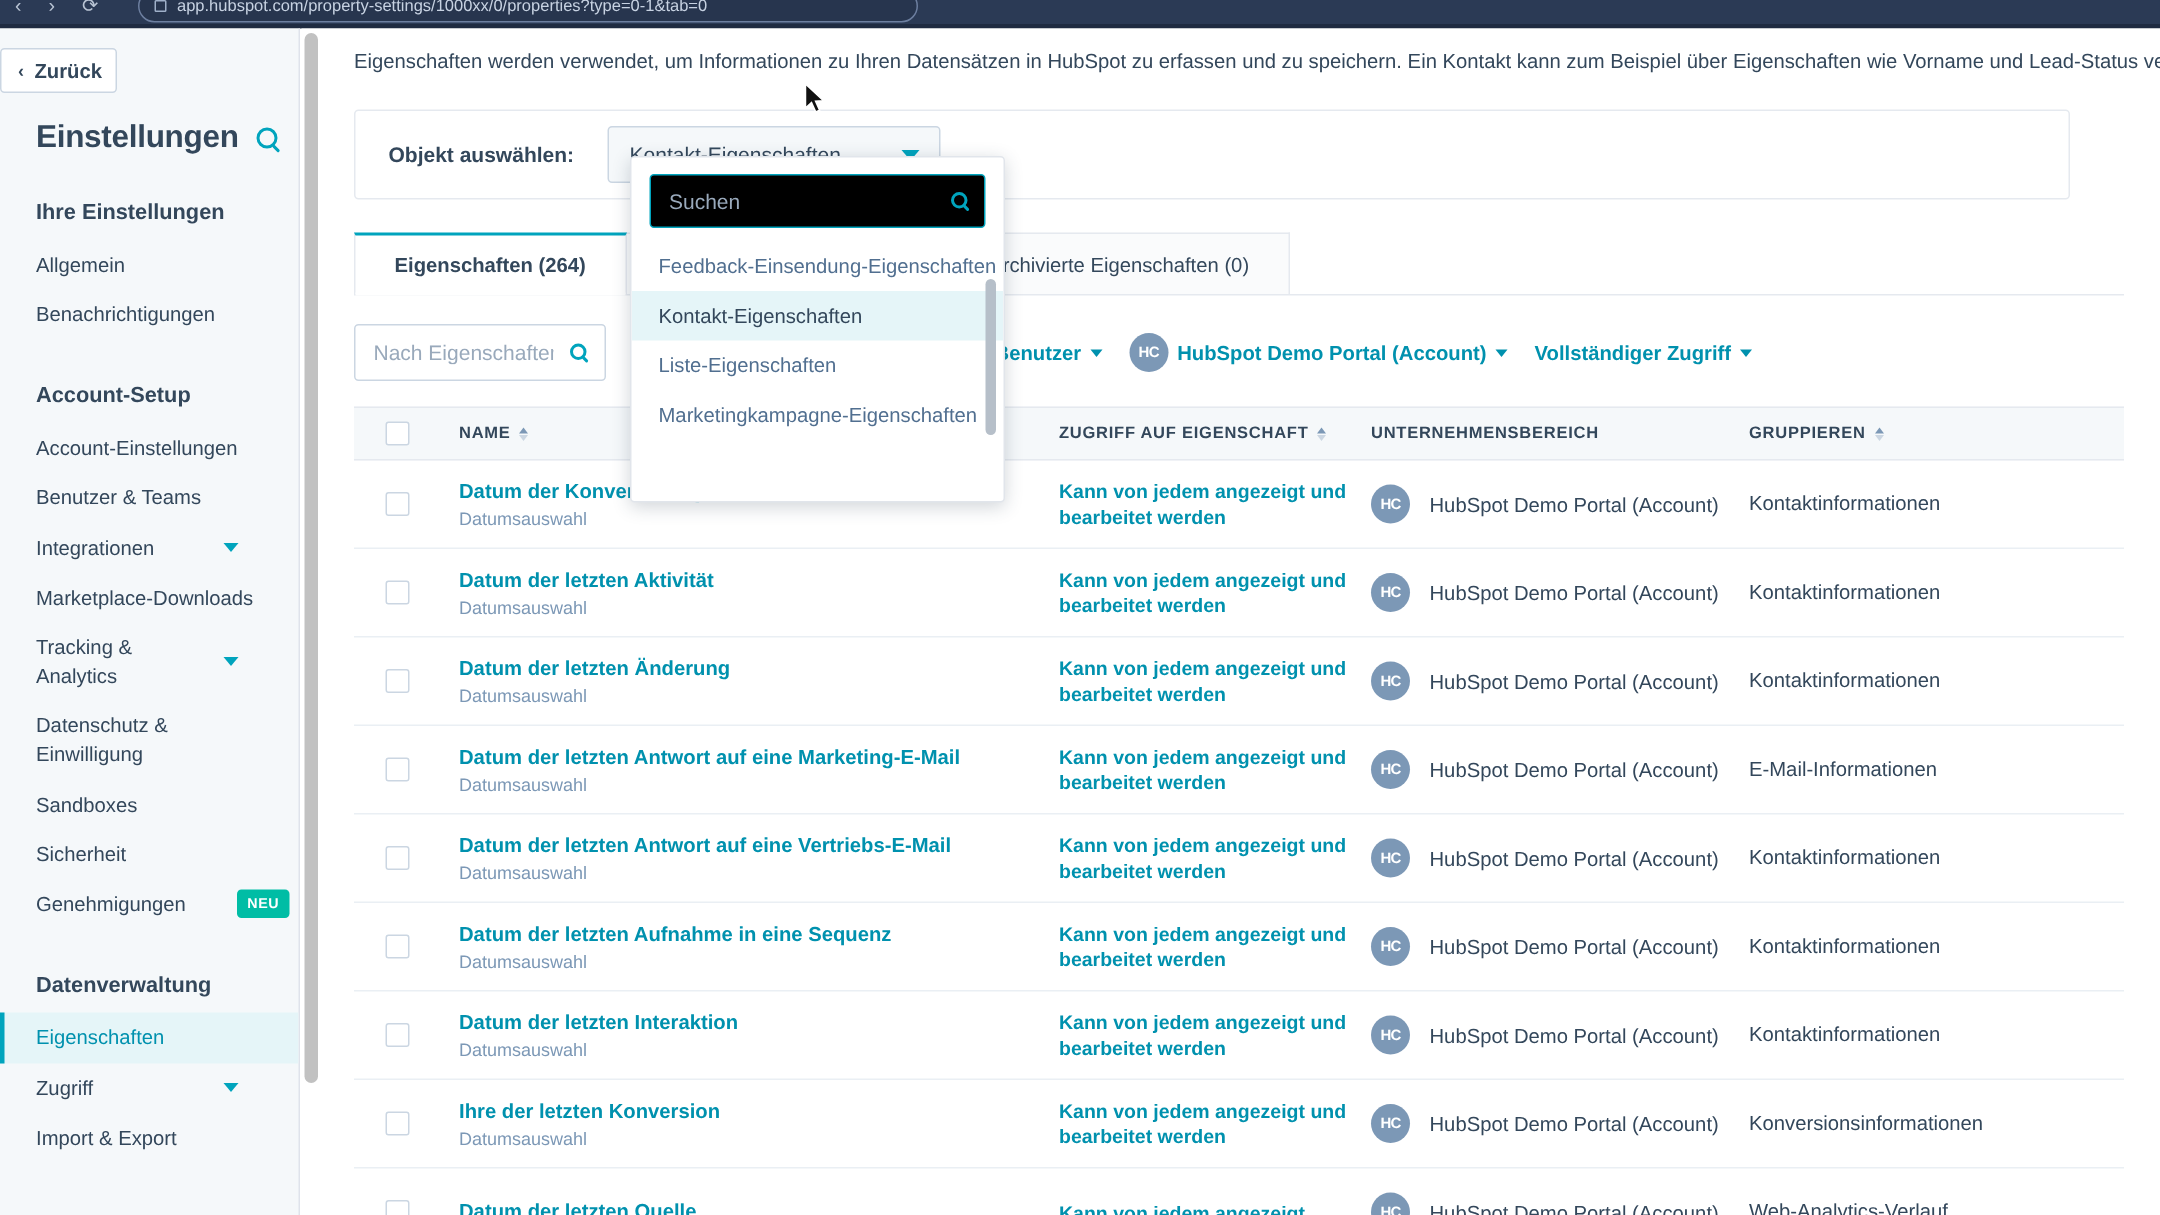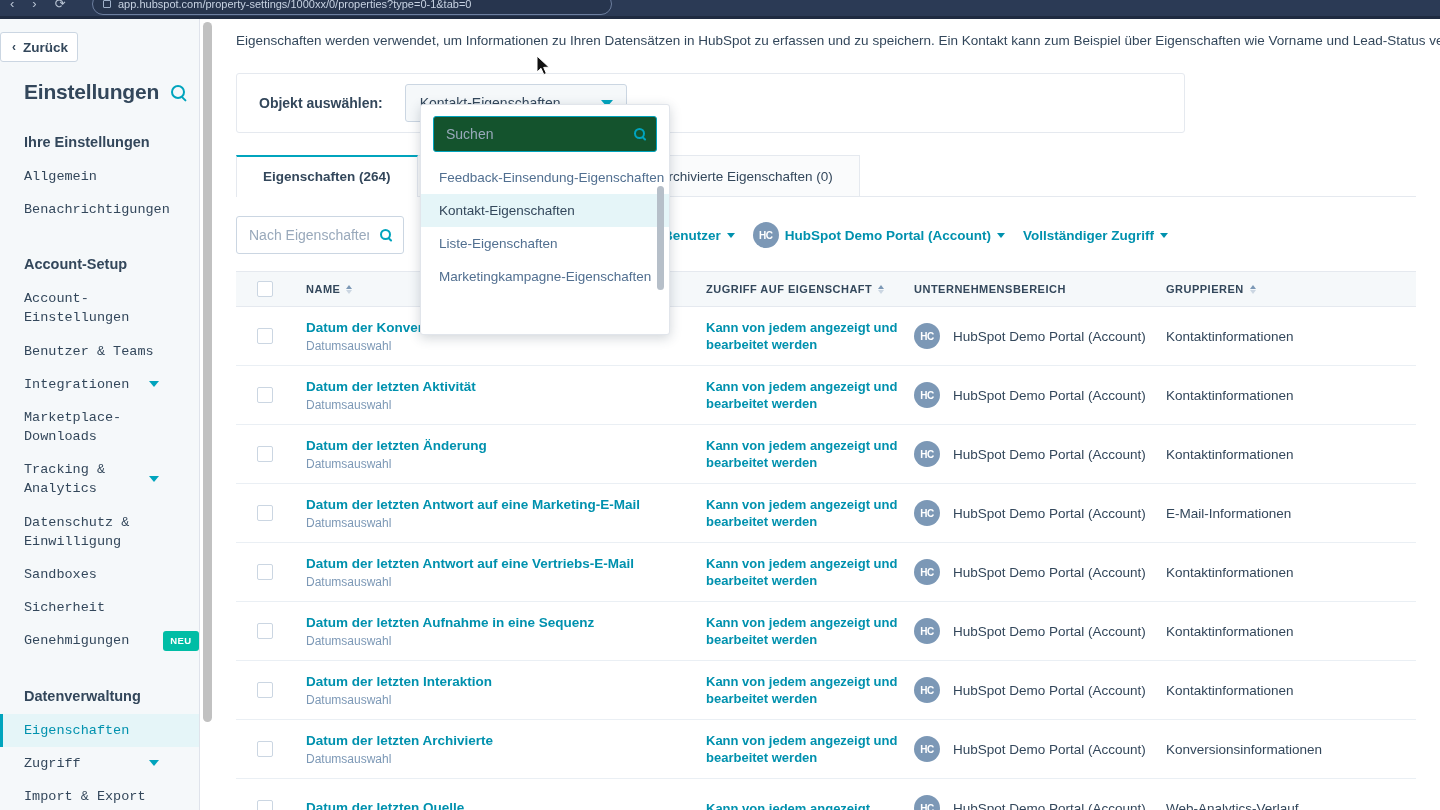--- a/index.html
+++ b/index.html
@@ -72,21 +72,21 @@
     font-size: 14.5px; font-weight: 700; color: #33475b;
   }
   .nav-item {
     position: relative;
     padding: 7px 14px 7px 24px;
     font-size: 13.5px; color: #33475b; line-height: 1.42;
     cursor: pointer;
     display: flex; align-items: center; justify-content: space-between;
     gap: 8px;
   }
-  .nav-item .lbl { white-space: normal; font-family: Liberation Mono, monospace; }
+  .nav-item .lbl { white-space: normal; }
   .nav-item.wrap { padding-right: 40px; }
   .nav-item.active {
     background: #e5f5f8;
     color: #0091ae;
   }
   .nav-item.active::before {
     content: ""; position: absolute; left: 0; top: 0; bottom: 0; width: 3px; background: #00a4bd;
   }
   .caret-down {
     width: 0; height: 0; border-left: 5px solid transparent; border-right: 5px solid transparent;
@@ -112,21 +112,21 @@
     position: absolute; top: 19px; left: 214px; width: 1226px; height: 791px;
     background: #ffffff; overflow: hidden;
   }
   .intro-text {
     margin: 0 0 0 22px; padding-top: 12px;
     font-size: 13.5px; color: #33475b; line-height: 1.5;
     white-space: nowrap;
   }
 
   .object-card {
-    margin: 22px 0 0 22px; width: 949px; height: 60px;
+    margin: 22px 0 0 22px; width: 1144px; height: 60px;
     border: 1px solid #e5e9ef; border-radius: 3px;
     background: #fff;
     display: flex; align-items: center; gap: 22px;
     padding: 0 22px;
   }
   .object-label { font-size: 14px; font-weight: 700; color: #33475b; }
 
   .object-select {
     position: relative;
     width: 222px; height: 38px;
@@ -236,21 +236,21 @@
     background: #ffffff;
     border: 1px solid #e1e5eb;
     border-radius: 3px;
     box-shadow: 0 3px 12px rgba(45,62,80,0.22);
     overflow: hidden;
     z-index: 60;
   }
   .dd-search-wrap { padding: 11px 12px 9px 12px; }
   .dd-search {
     position: relative; height: 36px;
-    border: 1.5px solid #00a4bd; border-radius: 3px; background: #14532d;
+    border: 1.5px solid #00a4bd; border-radius: 3px; background: #000000;
     display: flex; align-items: center; padding: 0 34px 0 12px;
   }
   .dd-search .ph { font-size: 14px; color: #99a9bb; }
   .dd-search .mag3 { position:absolute; right: 11px; top: 11px; width: 11px; height: 11px; border: 2px solid #00a4bd; border-radius: 50%; }
   .dd-search .mag3::after { content:""; position:absolute; width:2px; height:5px; background:#00a4bd; right:-2px; bottom:-4px; transform: rotate(-45deg); border-radius:1px;}
 
   .dd-list { position: relative; height: 172px; overflow: hidden; }
   .dd-item {
     height: 33px; display: flex; align-items: center;
     padding: 0 12px 0 18px;
@@ -558,21 +558,21 @@
               <span class="avatar">HC</span>
               <span class="bu-text">HubSpot Demo Portal (Account)</span>
             </div>
             <div class="c-group"><span class="group-text">Kontaktinformationen</span></div>
           </div>
           <div class="trow">
             <div class="c-check">
               <span class="chk"></span>
             </div>
             <div class="c-name">
-              <div class="prop-name">Datum der letzten Archivierte</div>
+              <div class="prop-name">Ihre der letzten Konversion</div>
               <div class="prop-type">Datumsauswahl</div>
             </div>
             <div class="c-access">
               <div class="access-text">Kann von jedem angezeigt und bearbeitet werden</div>
             </div>
             <div class="c-bu bu-cell">
               <span class="avatar">HC</span>
               <span class="bu-text">HubSpot Demo Portal (Account)</span>
             </div>
             <div class="c-group"><span class="group-text">Konversionsinformationen</span></div>

